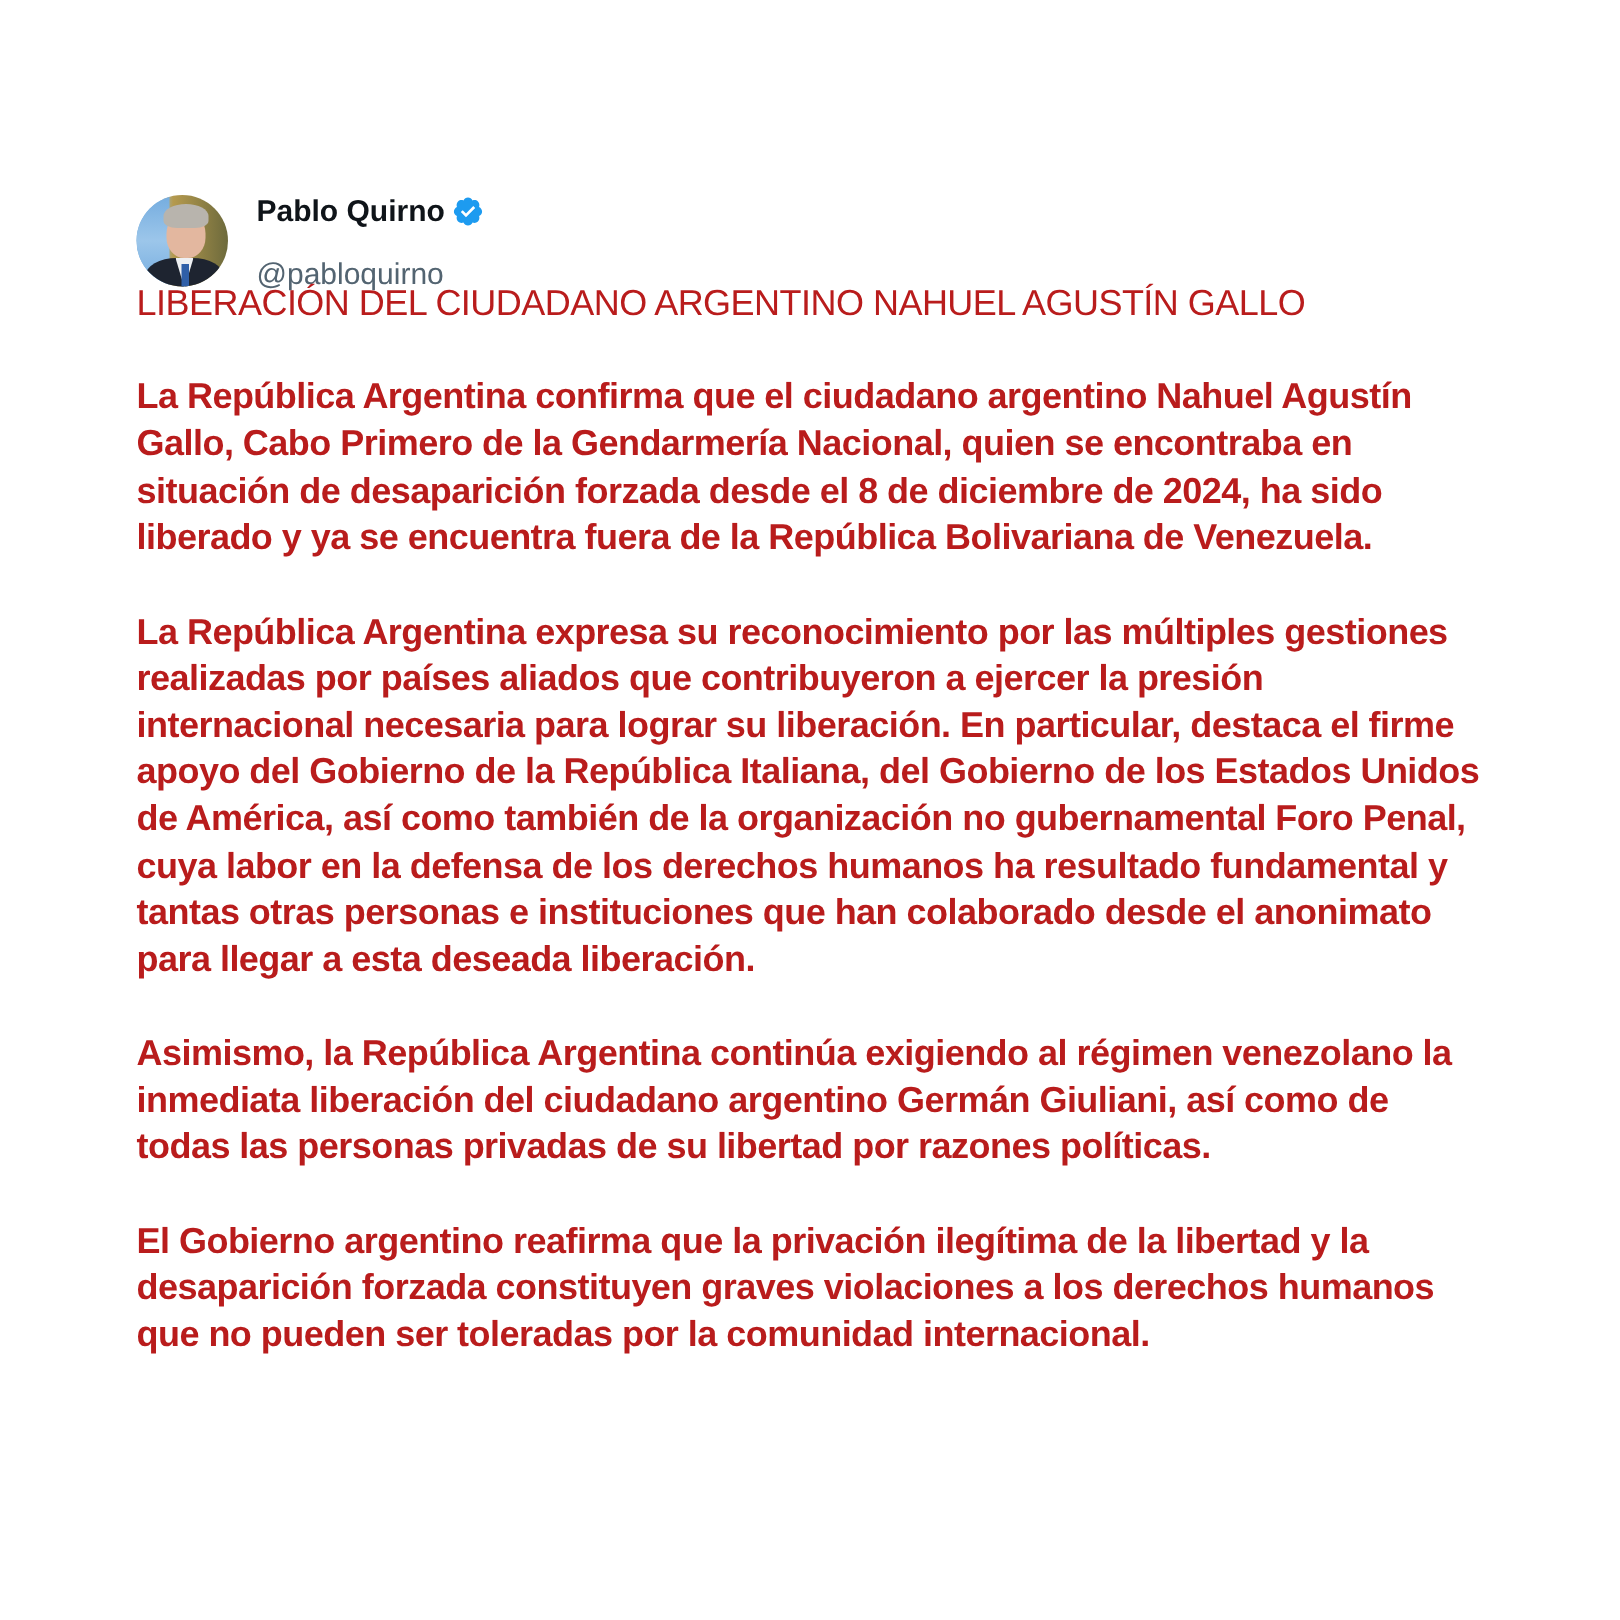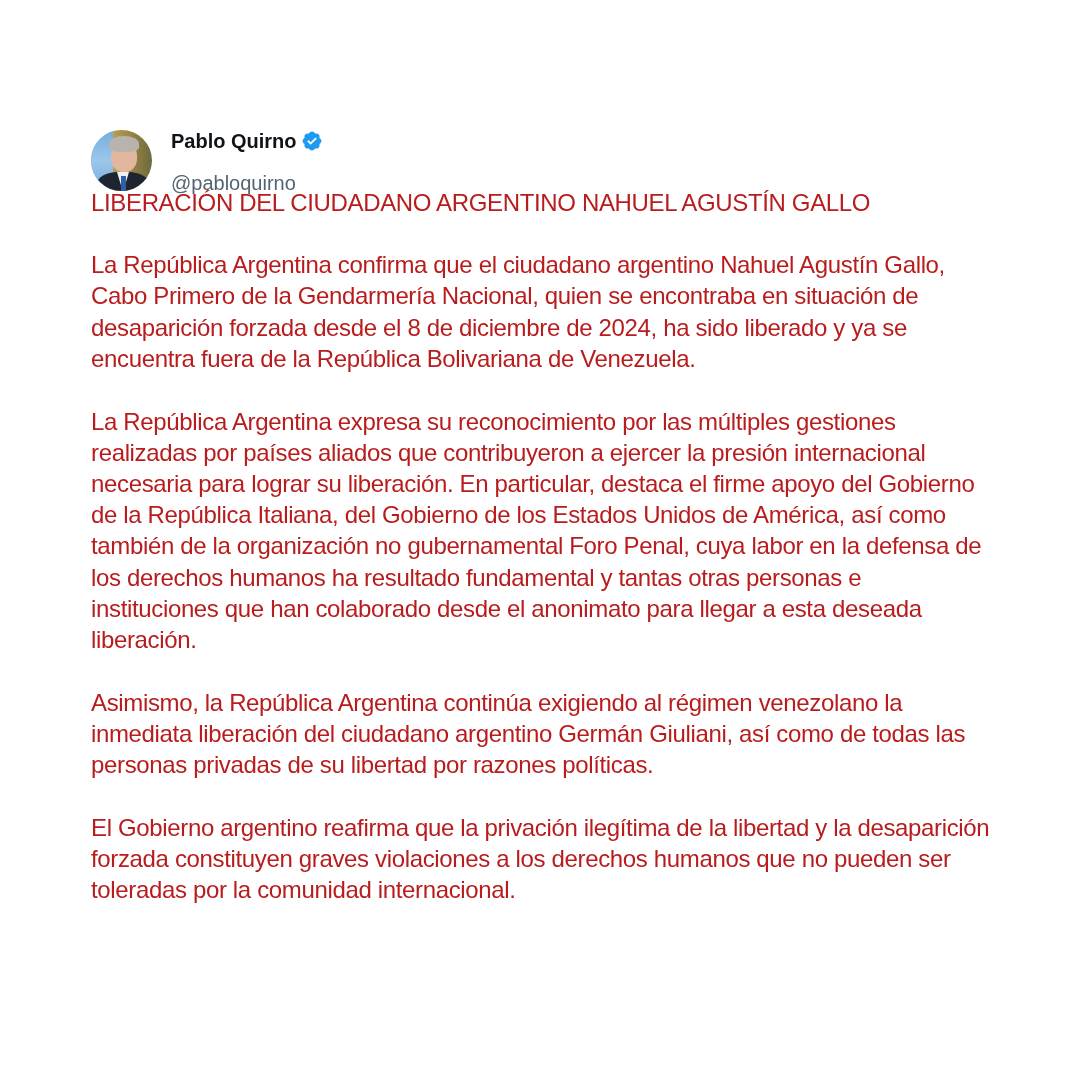--- a/index.html
+++ b/index.html
@@ -23,21 +23,21 @@
     .name-row { display: flex; align-items: center; height: 30px; }
     .name { font-weight: bold; font-size: 20px; color: #0f1419; }
     .verified { margin-left: 4px; width: 22px; height: 22px; display: inline-block; }
     .handle { font-size: 20px; color: #536471; margin-top: 16px; }
     .content {
       position: absolute; left: 91px; top: 187px; width: 900px;
       font-size: 24px; line-height: 31.2px; color: #b91c1c;
       letter-spacing: -0.35px;
     }
     .title { margin: 0 0 31px 0; }
-    .para { margin: 0 0 31.5px 0; }
+    .para { margin: 0 0 31.5px 0; font-weight: bold; }
   </style>
 </head>
 <body>
 
 <div class="header">
   <div class="avatar">
     <div class="flag"></div>
     <div class="suit"></div>
     <div class="shirt"></div>
     <div class="tie"></div>

